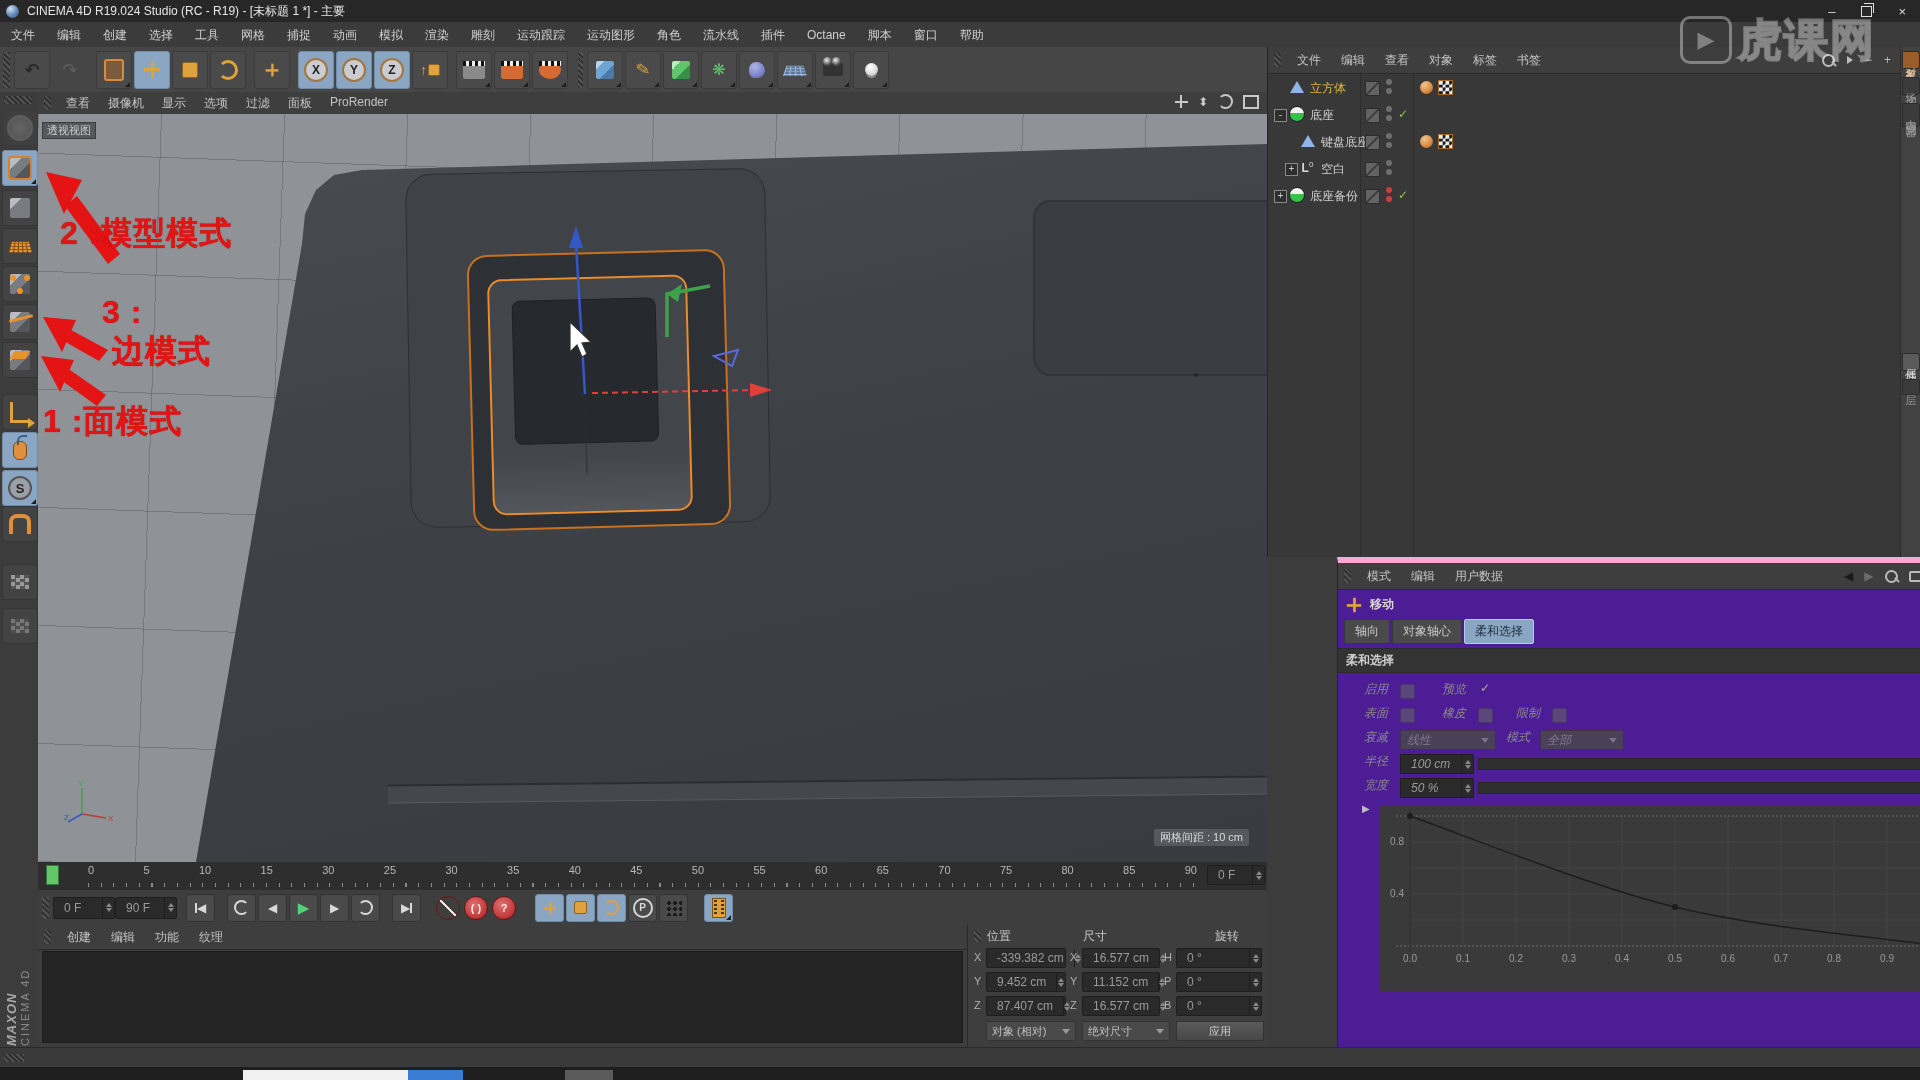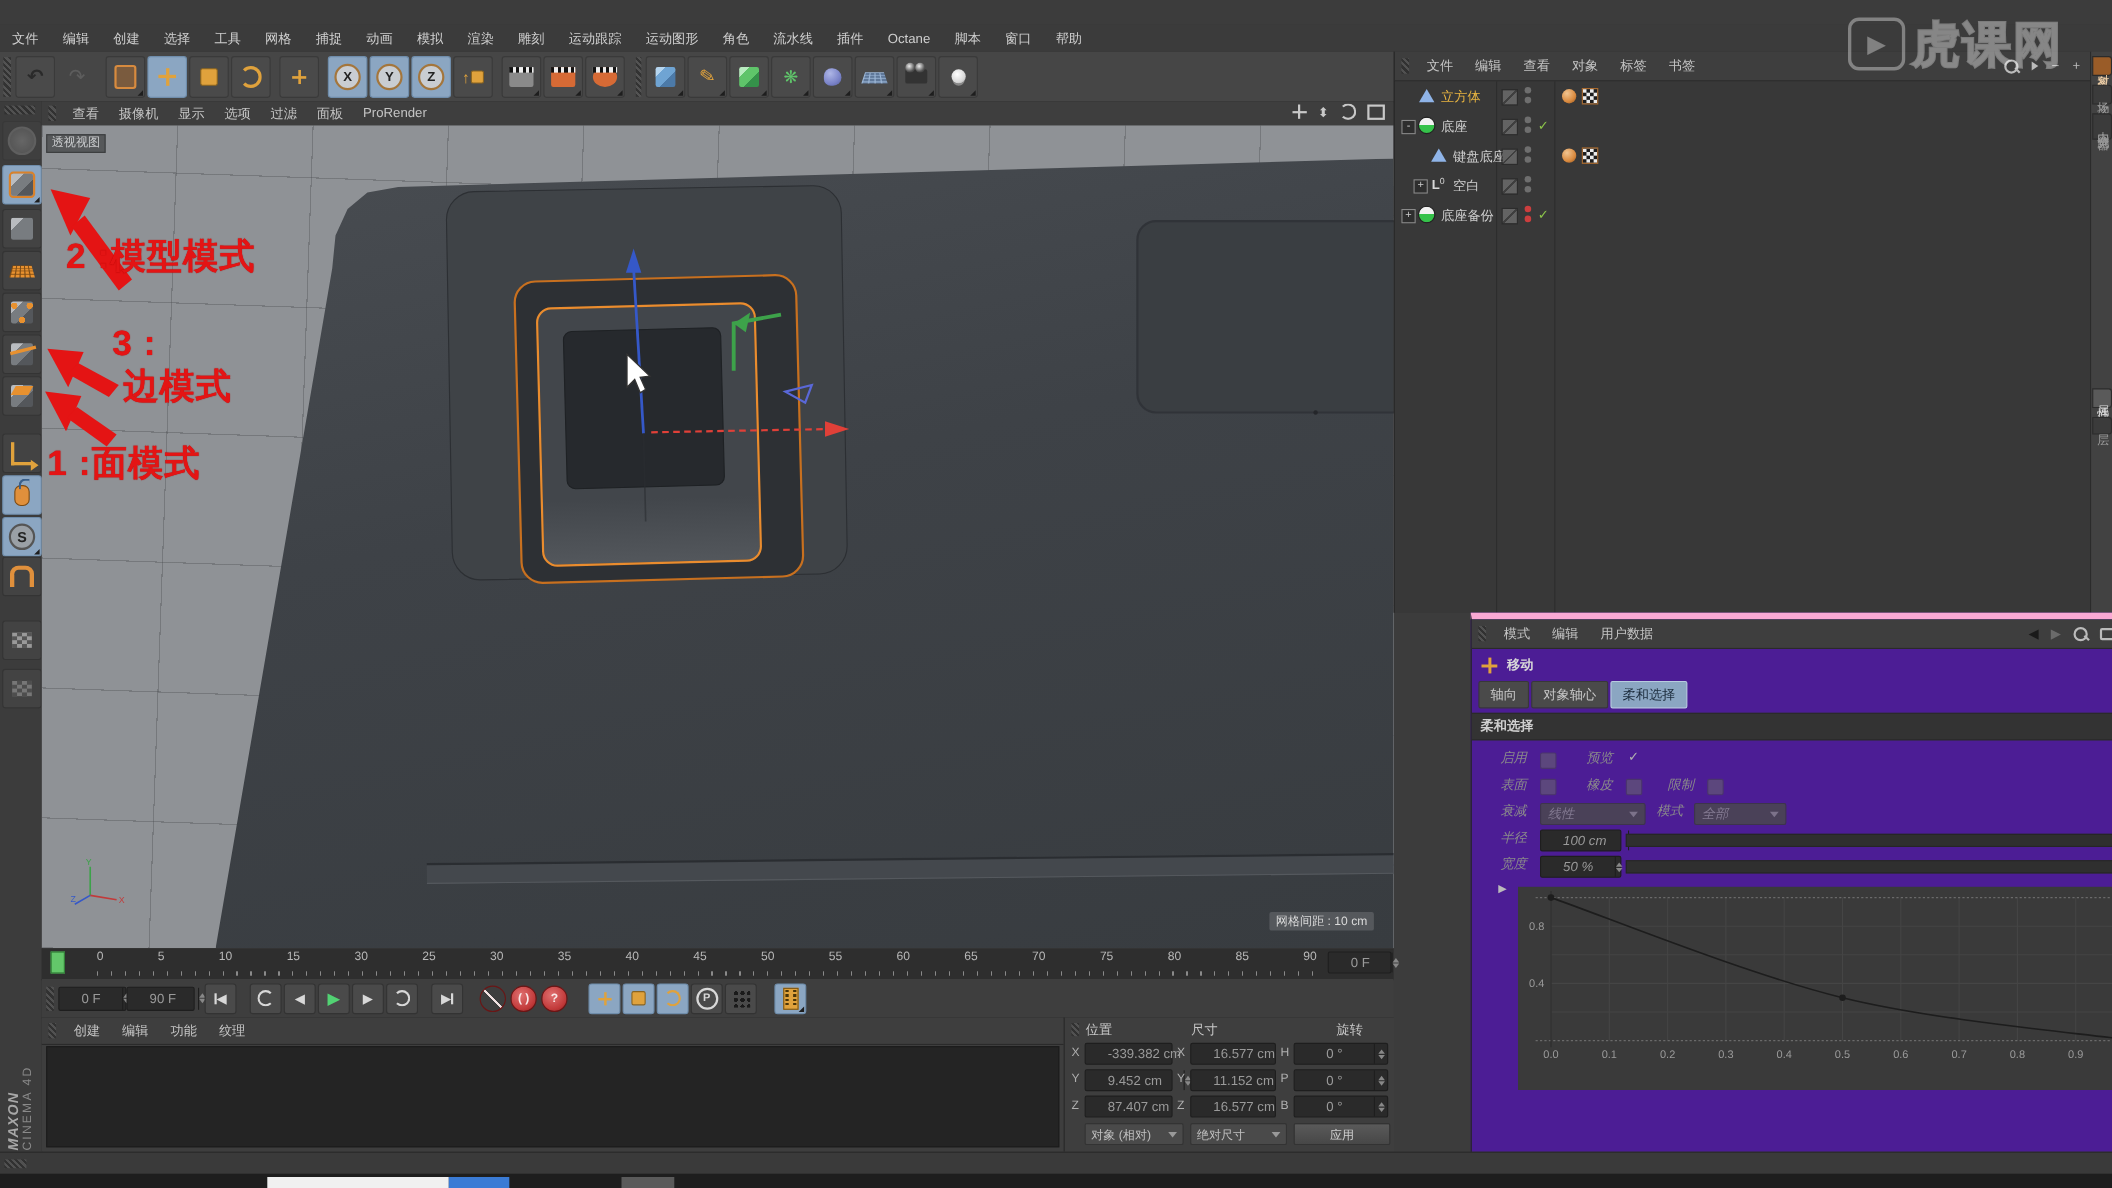--- a/index.html
+++ b/index.html
@@ -127,21 +127,21 @@
   .amtabs{display:flex;gap:2px;padding:4px 6px;}
   .amtab{padding:3px 10px;background:#4a4a4a;border:1px solid #383838;color:#c8c8c8;border-radius:2px;}
   .amtab.active{background:#8ba6c2;border-color:#b8cce0;color:#1c2c3c;}
   .amsection{background:#333;border-top:1px solid #2a2a2a;border-bottom:1px solid #2a2a2a;color:#d0d0d0;padding:3px 8px;font-weight:bold;}
   .amrow{position:relative;height:24px;color:#8a8a8a;font-style:italic;}
   .amrow .lab{position:absolute;font-size:12px;}
   .chk{position:absolute;top:3px;width:13px;height:13px;background:#6a6a6a;border:1px solid #4a4a4a;border-radius:2px;opacity:.55;}
   .ddim{position:absolute;top:1px;height:18px;background:#4a4a4a;border:1px solid #3a3a3a;border-radius:2px;color:#909090;display:flex;align-items:center;padding:0 6px;justify-content:space-between;opacity:.8;}
   .ddim .caret{width:0;height:0;border-left:4px solid transparent;border-right:4px solid transparent;border-top:5px solid #888;}
   .numfield{position:absolute;top:1px;height:18px;background:#2a2a2a;border:1px solid #1e1e1e;border-radius:2px;color:#9a9a9a;display:flex;align-items:center;}
-  .numfield .val{flex:1;padding:0 20px;white-space:nowrap;text-align:center;}
+  .numfield .val{flex:1;padding:0 10px;white-space:nowrap;}
   .numfield .spin{width:11px;display:flex;flex-direction:column;align-items:center;justify-content:center;gap:1px;border-left:1px solid #1e1e1e;height:100%;}
   .spin i{width:0;height:0;border-left:3px solid transparent;border-right:3px solid transparent;}
   .spin i.up{border-bottom:4px solid #888;}
   .spin i.dn{border-top:4px solid #888;}
   .slider{position:absolute;top:5px;height:10px;background:#2f2f2f;border:1px solid #262626;}
   .slider .fill{height:100%;background:#8a8a8a;}
   .graphbox{position:absolute;left:42px;top:243px;width:580px;height:185px;}
   .disc{position:absolute;left:24px;top:240px;color:#bbb;font-size:10px;}
   
   .ruler{left:38px;top:862px;width:1229px;height:28px;background:#2e2e2e;border-bottom:1px solid #222;}
@@ -177,20 +177,29 @@
   
   .watermark{left:1680px;top:12px;width:230px;height:56px;display:flex;align-items:center;gap:6px;z-index:50;opacity:.65;pointer-events:none;}
   .wmlogo{width:46px;height:42px;border:3px solid rgba(255,255,255,.55);border-radius:10px;display:flex;align-items:center;justify-content:center;color:rgba(255,255,255,.55);font-size:22px;}
   .wmtext{font-size:44px;font-weight:bold;color:rgba(255,255,255,.18);-webkit-text-stroke:2px rgba(255,255,255,.5);letter-spacing:2px;white-space:nowrap;}
 </style>
 </head>
 <body>
 
 <div id="app">
 
+  <div class="abs titlebar">
+    <span class="c4dlogo"></span>
+    <span>CINEMA 4D R19.024 Studio (RC - R19) - [未标题 1 *] - 主要</span>
+    <div class="winbtns">
+      <span>–</span>
+      <span class="restore-ic"></span>
+      <span>×</span>
+    </div>
+  </div>
 
   <div class="abs menubar">
 
   <span class="mi">文件</span>
       <span class="mi">编辑</span>
       <span class="mi">创建</span>
       <span class="mi">选择</span>
       <span class="mi">工具</span>
       <span class="mi">网格</span>
       <span class="mi">捕捉</span>

